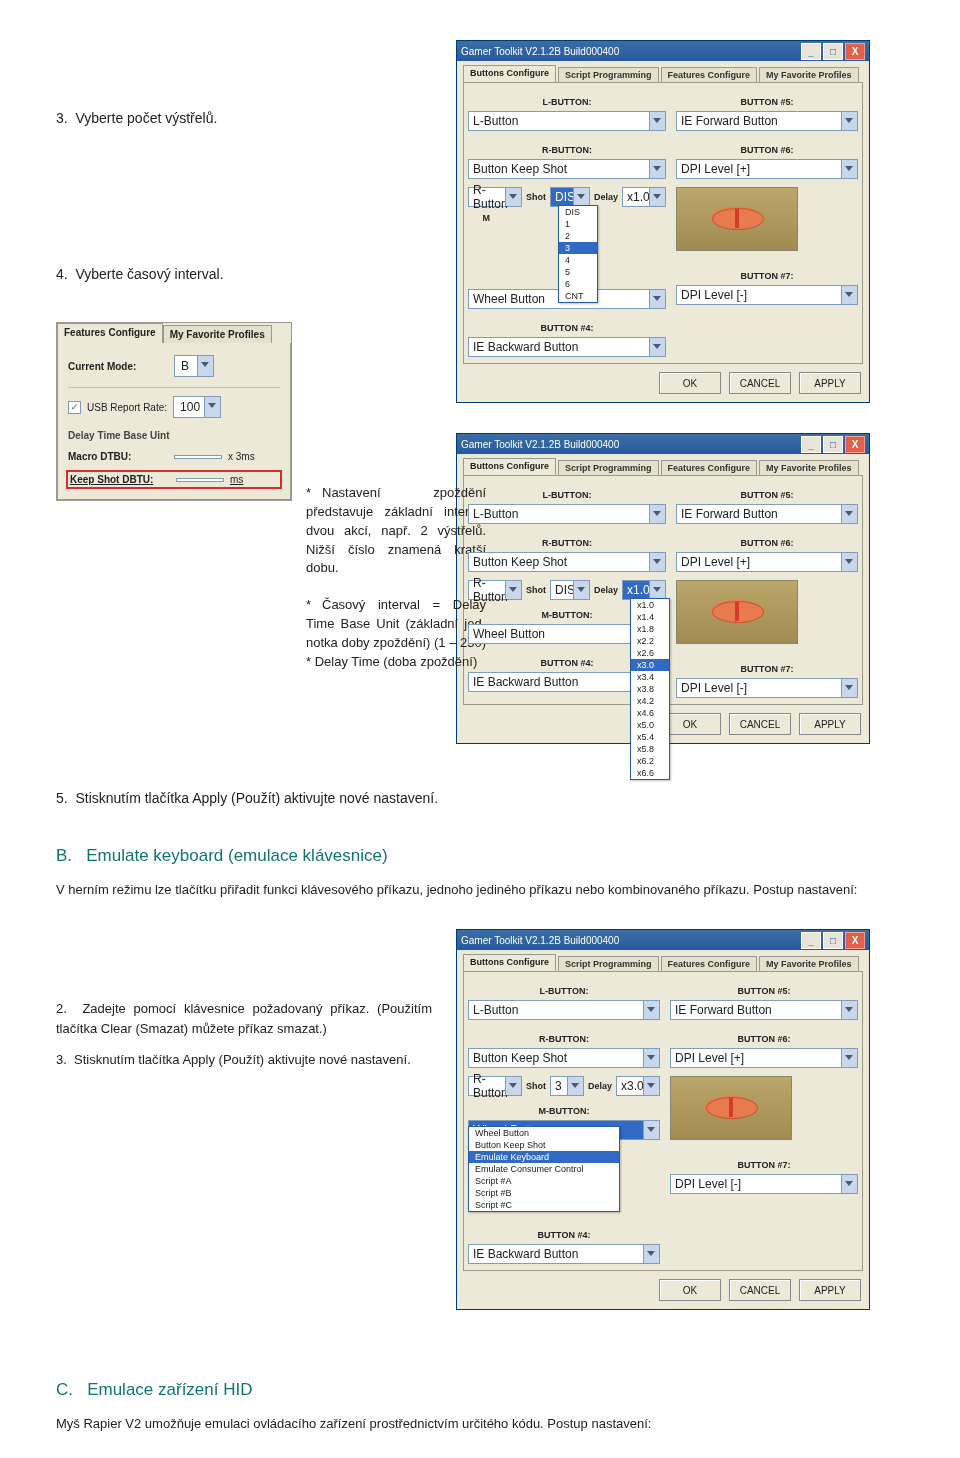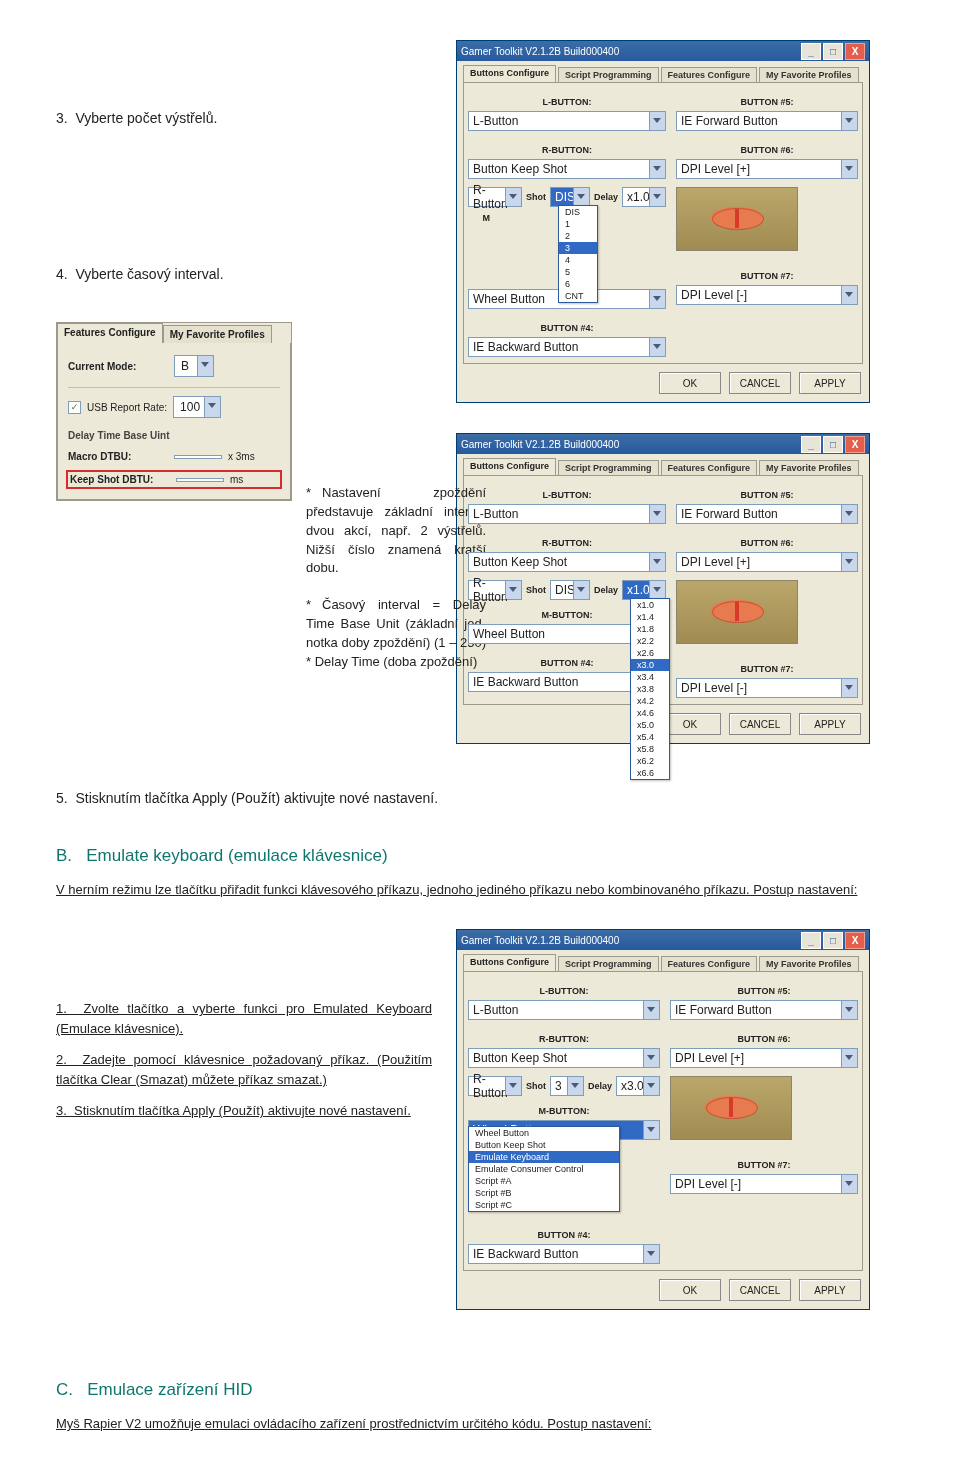--- a/index.html
+++ b/index.html
@@ -10,21 +10,21 @@
   }
   .row { display:flex; align-items:flex-start; }
   .leftcol { width:400px; padding-right:24px; box-sizing:border-box; }
   .rightcol { width:420px; }
 
   .step { font-size:14px; margin-bottom:40px; }
   .note { font-size:13px; line-height:1.45; margin-bottom:18px; }
   .note span.star { display:inline-block; width:16px; }
 
   .section-head { color:#0f766e; font-size:17px; margin:40px 0 14px 0; font-weight:400; }
-  .section-body { font-size:13px; line-height:1.5;text-decoration:underline; }
+  .section-body { font-size:13px; line-height:1.5; }
   .just { text-align:justify; }
 
   
   .win {
     width:414px; background:#ece9d8; border:1px solid #003c74;
     font-family: Tahoma, Verdana, sans-serif; font-size:9px;
     box-sizing:border-box; margin-bottom:30px;
   }
   .titlebar {
     height:20px; background:linear-gradient(#3b6ea5,#2759a0);
@@ -152,21 +152,21 @@
         </div>
         <div class="mrow" style="margin-top:12px;">
           <span class="l" style="color:#444;text-align:center;">Delay Time Base Uint</span>
         </div>
         <div class="mrow">
           <span class="l">Macro DTBU:</span>
           <span class="v" style="min-width:34px;"></span>
           <span>x 3ms</span>
         </div>
         <div class="redbox">
-          <div class="mrow" style="margin-bottom:0;">
+          <div class="mrow" style="margin-bottom:0;text-decoration:underline;">
             <span class="l">Keep Shot DBTU:</span>
             <span class="v" style="min-width:34px;"></span>
             <span>ms</span>
           </div>
         </div>
       </div>
     </div>
   </div>
 
   <div class="rightcol">
@@ -387,21 +387,20 @@
 
 <div style="clear:both; height:40px;"></div>
 <div class="step">5.&nbsp;&nbsp;Stisknutím tlačítka Apply (Použít) aktivujte nové nastavení.</div>
 
 <div class="section-head">B.&nbsp;&nbsp;&nbsp;Emulate keyboard (emulace klávesnice)</div>
 <div class="section-body">V herním režimu lze tlačítku přiřadit funkci klávesového příkazu, jednoho jediného příkazu nebo kombinovaného příkazu. Postup nastavení:</div>
 
 <div class="row" style="margin-top:30px;">
   <div class="leftcol just">
     <div style="height:70px;"></div>
-    <div class="section-body" style="margin-bottom:12px;">1.&nbsp;&nbsp;Zvolte tlačítko a vyberte funkci pro Emulated Keyboard (Emulace klávesnice).</div>
     <div class="section-body" style="margin-bottom:12px;">2.&nbsp;&nbsp;Zadejte pomocí klávesnice požadovaný příkaz. (Použitím tlačítka Clear (Smazat) můžete příkaz smazat.)</div>
     <div class="section-body">3.&nbsp;&nbsp;Stisknutím tlačítka Apply (Použít) aktivujte nové nastavení.</div>
   </div>
 
   <div class="rightcol">
     <div class="win">
       <div class="titlebar">
           <span class="ttxt">Gamer Toolkit V2.1.2B Build000400</span>
         <span class="wbtn">_</span>
         <span class="wbtn">□</span>

